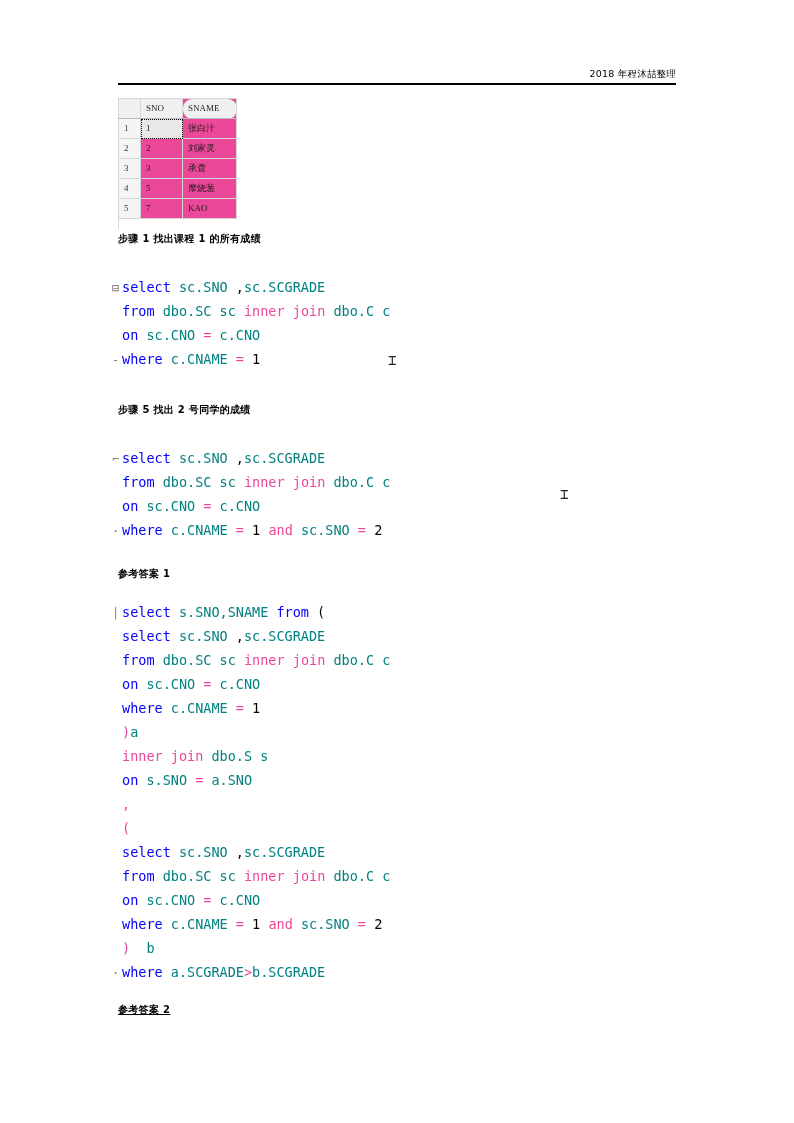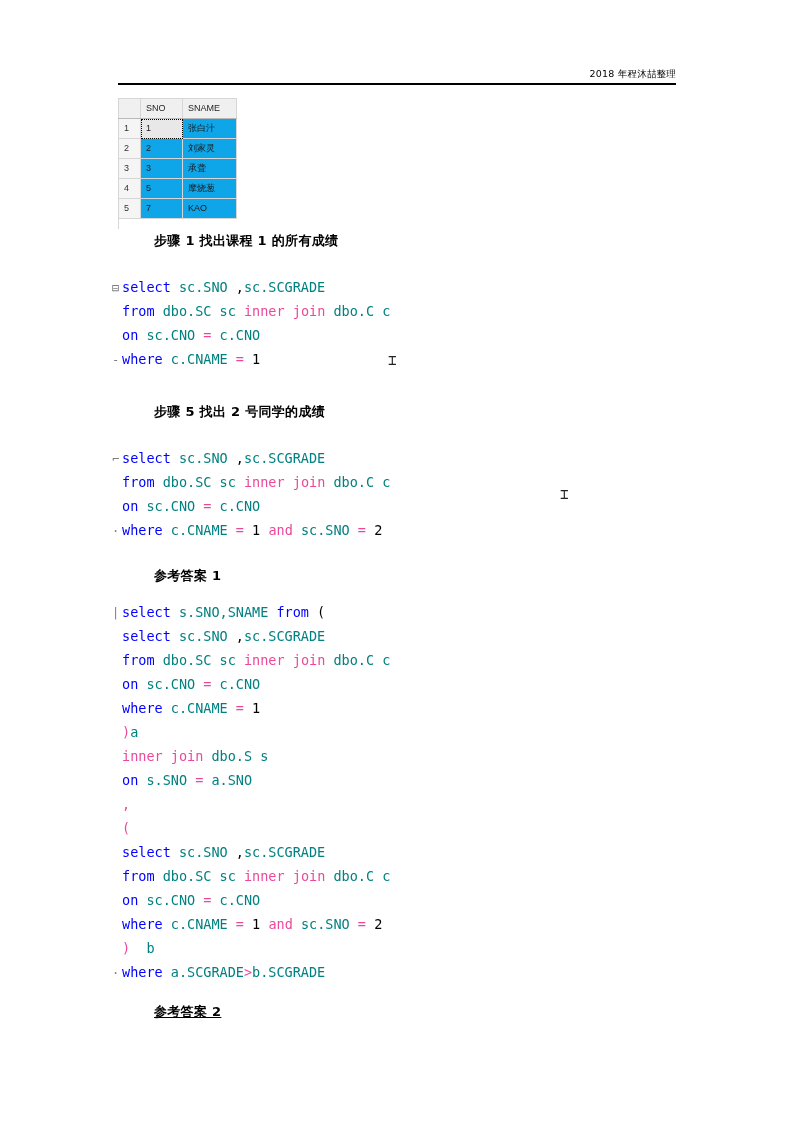--- a/index.html
+++ b/index.html
@@ -45,24 +45,24 @@
   }
 
   
   .grid-wrap {
     position: absolute;
     left: 118px;
     top: 98px;
   }
   table.result-grid {
     border-collapse: collapse;
-    font-family: Liberation Sans, sans-serif;
+    font-family: Liberation Serif, serif;
     font-size: 9px;
     color: #1a1a1a;
-    background: #0ea5e9;
+    background: #ec4899;
     table-layout: fixed;
   }
   table.result-grid th,
   table.result-grid td {
     border-right: 1px solid #d6d6d6;
     border-bottom: 1px solid #d6d6d6;
     height: 19px;
     padding: 0 5px;
     vertical-align: middle;
     line-height: 19px;
@@ -74,21 +74,21 @@
     border-bottom: 1px solid #b9b9b9;
     border-top: 1px solid #d6d6d6;
     text-align: left;
     color: #262626;
   }
   table.result-grid thead th.col-rownum {
     width: 22px;
     border-left: 1px solid #d6d6d6;
   }
   table.result-grid thead th.col-sno  { width: 42px; }
-  table.result-grid thead th.col-name { width: 54px; }
+  table.result-grid thead th.col-name { width: 54px; border-radius: 9px; }
 
   td.rownum {
     background: #f5f5f5;
     color: #333;
     text-align: left;
     border-left: 1px solid #d6d6d6;
     width: 22px;
   }
   td.cell-sno  { width: 42px; }
   td.cell-name { width: 54px; }
@@ -104,25 +104,24 @@
     border-left: 1px solid #d6d6d6;
     margin-left: 0px;
   }
 
   
   .heading {
     position: absolute;
     left: 118px;
     font-family: "DejaVu Sans", sans-serif;
     font-weight: bold;
-    font-size: 13px;
+    font-size: 10px;
     color: #000;
     white-space: nowrap;
     letter-spacing: 0.3px;
-    margin-left: 36px;
   }
 
   
   .code {
     position: absolute;
     left: 112px;
     font-family: "DejaVu Sans Mono", "Liberation Mono", monospace;
     font-size: 13.5px;
     line-height: 20px;
     white-space: pre;

